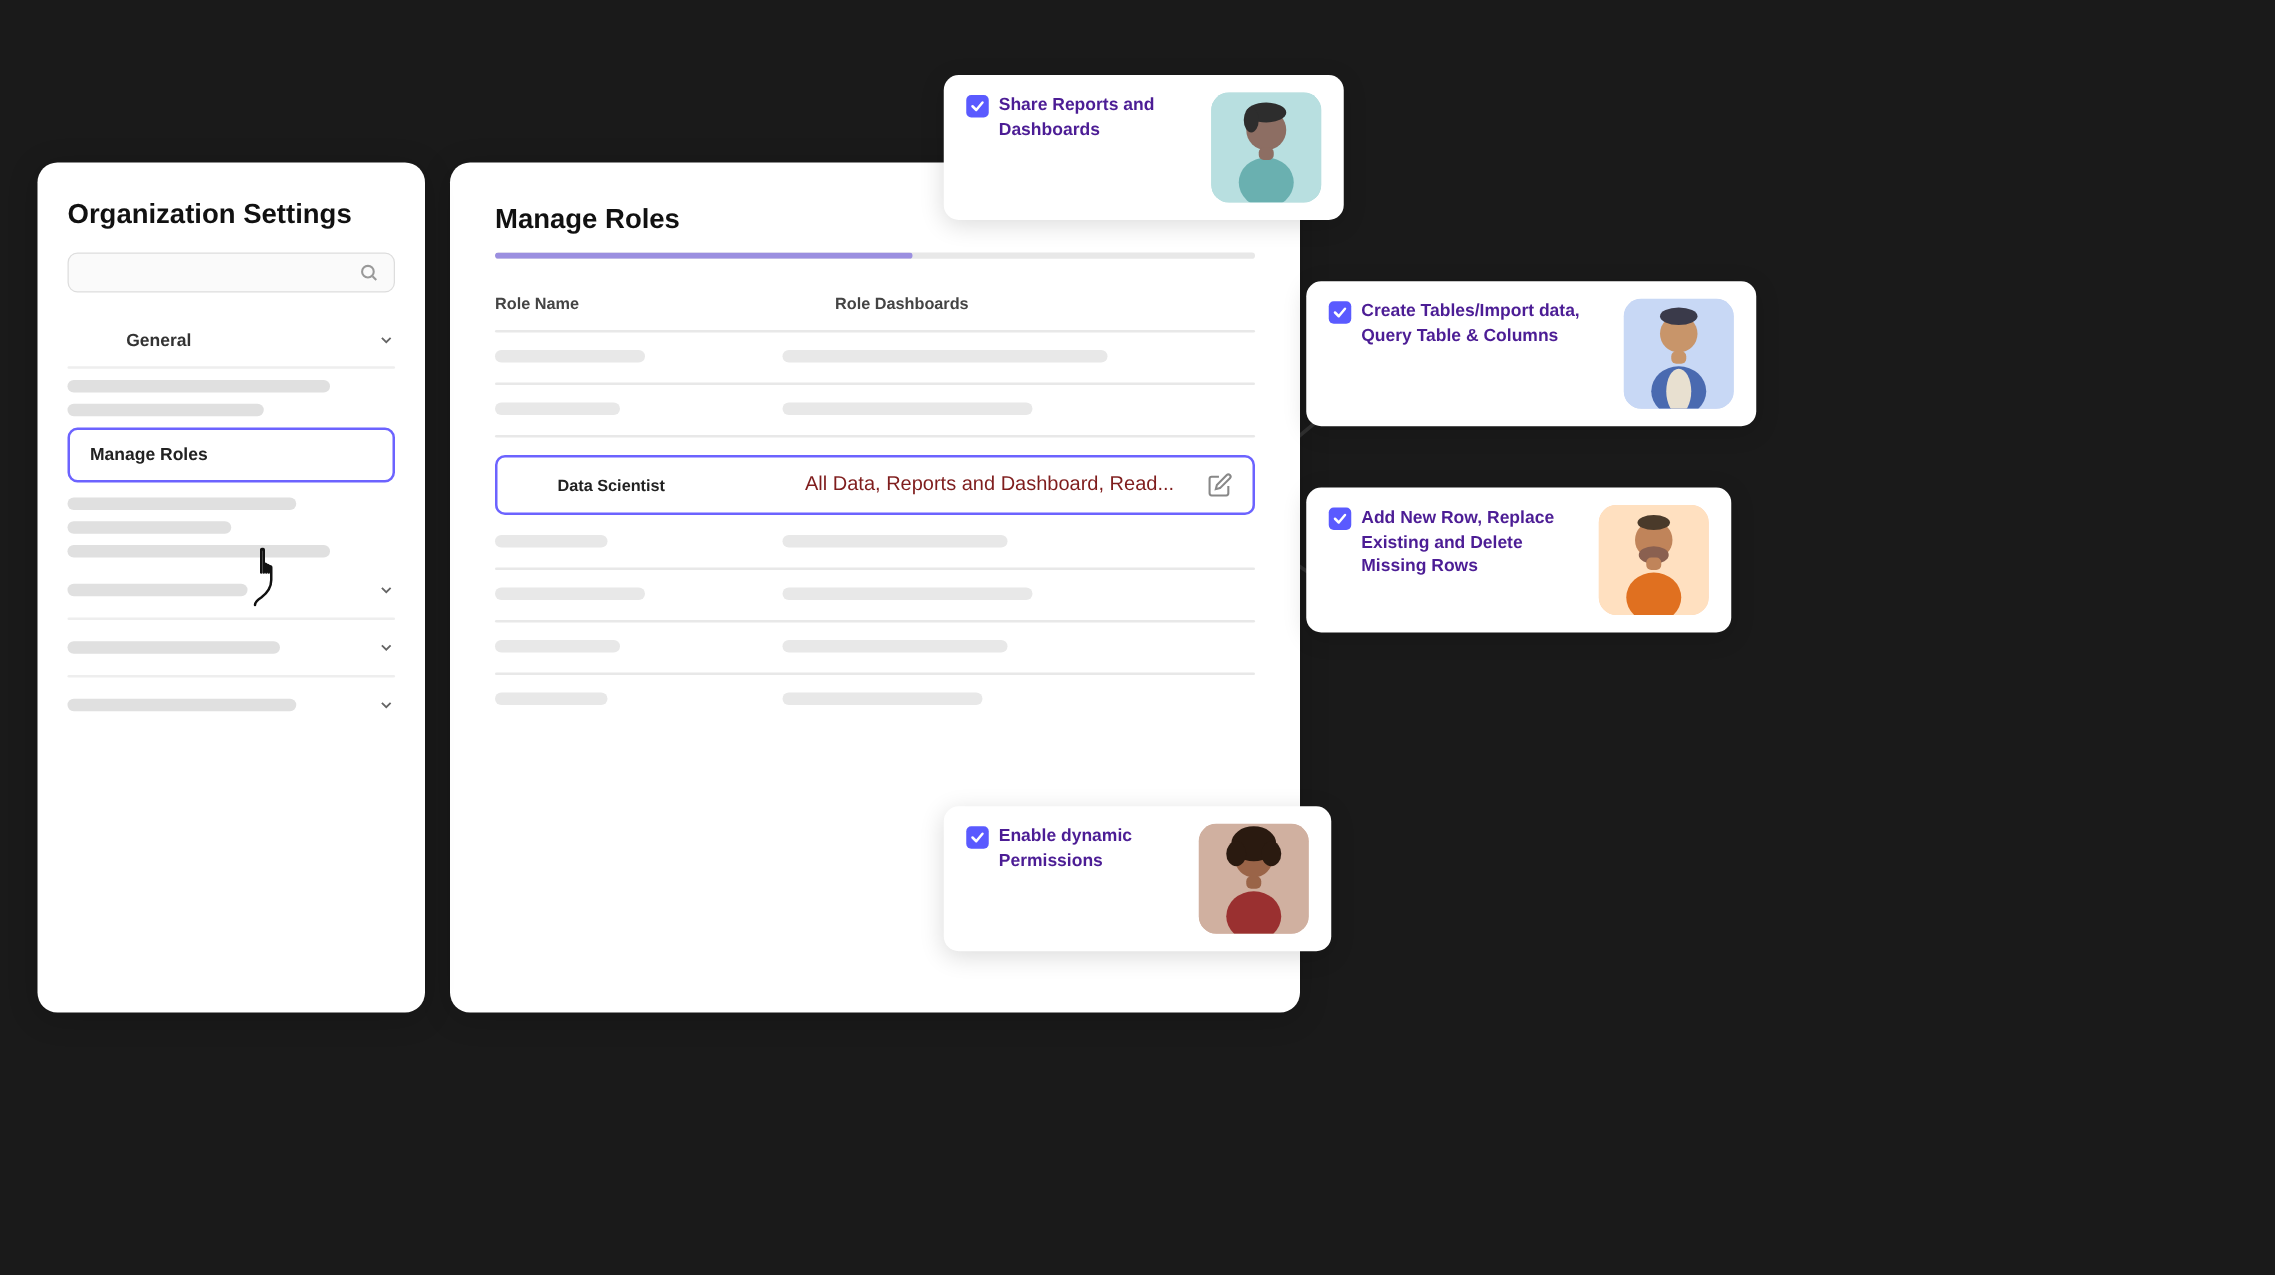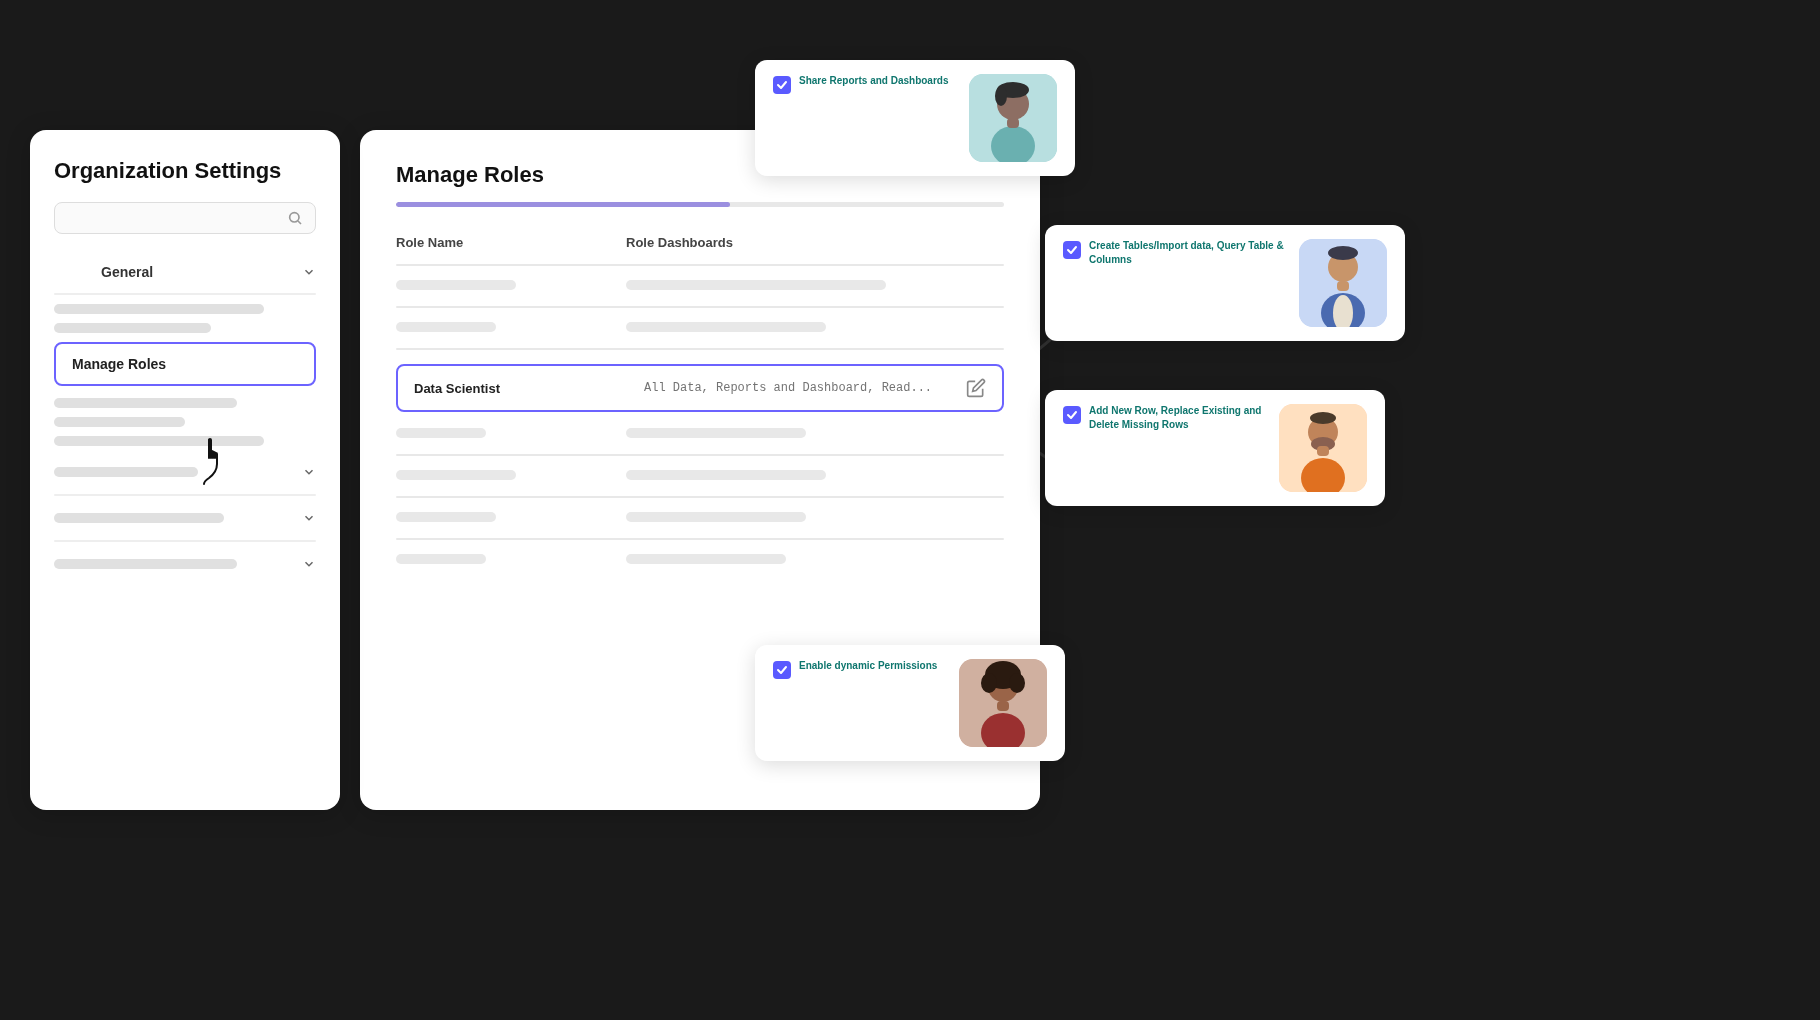--- a/index.html
+++ b/index.html
@@ -172,20 +172,21 @@
       height: 100%;
       background: #9b8fe0;
       border-radius: 3px;
       width: 55%;
     }
 
     .table-headers {
       display: grid;
       grid-template-columns: 230px 1fr;
       margin-bottom: 14px;
+      gap: 42px;
     }
     .table-header-cell {
       font-size: 13px;
       font-weight: 600;
       color: #444;
     }
     .table-header-divider {
       height: 2px;
       background: #e8e8e8;
       border-radius: 2px;
@@ -216,25 +217,25 @@
       padding: 12px 16px;
       display: grid;
       grid-template-columns: 230px 1fr auto;
       align-items: center;
       margin-bottom: 16px;
     }
     .active-row-name {
       font-size: 13px;
       font-weight: 600;
       color: #222;
+      margin-left: 32px;
     }
     .active-row-perms {
-      font-size: 12px;
-      color: #737373;
-      font-family: Liberation Mono, monospace;
+      font-size: 16px;
+      color: #7f1d1d;
     }
     .edit-icon {
       width: 20px;
       height: 20px;
       color: #888;
       cursor: pointer;
     }
 
     
     .popup-card {
@@ -286,23 +287,23 @@
       align-items: center;
       justify-content: center;
       flex-shrink: 0;
       margin-top: 2px;
     }
     .popup-checkbox svg {
       width: 12px;
       height: 12px;
     }
     .popup-label {
-      font-size: 10px;
+      font-size: 14px;
       font-weight: 600;
-      color: #0f766e;
+      color: #4c1d95;
       line-height: 1.4;
     }
 
     
     .popup-share {
       top: 60px;
       left: 755px;
       width: 320px;
     }
     .popup-tables {

